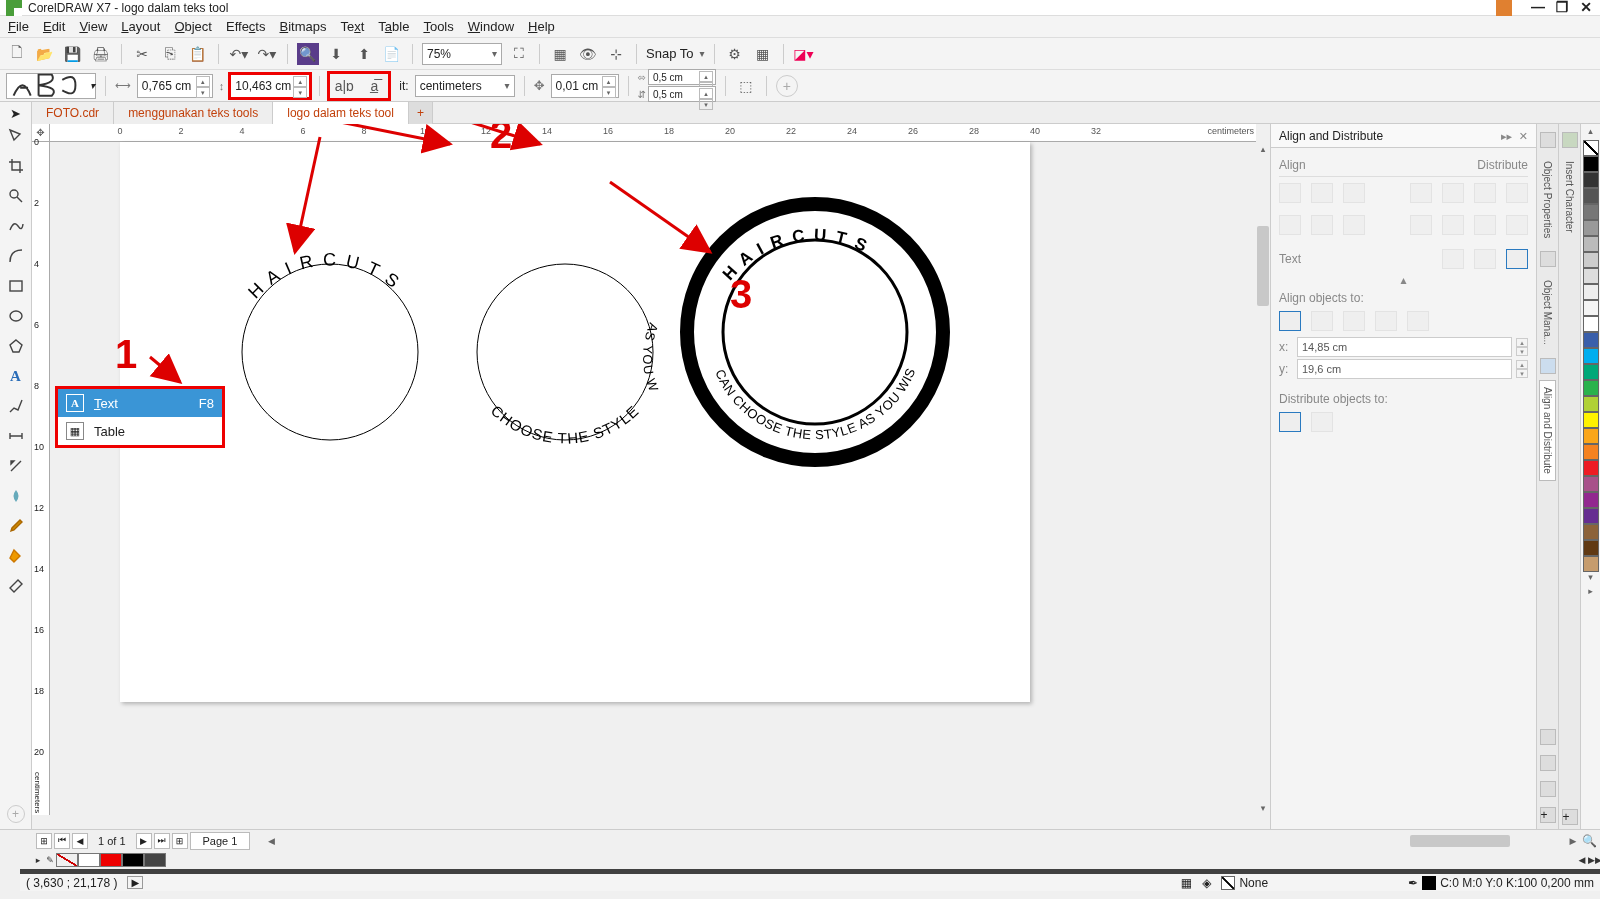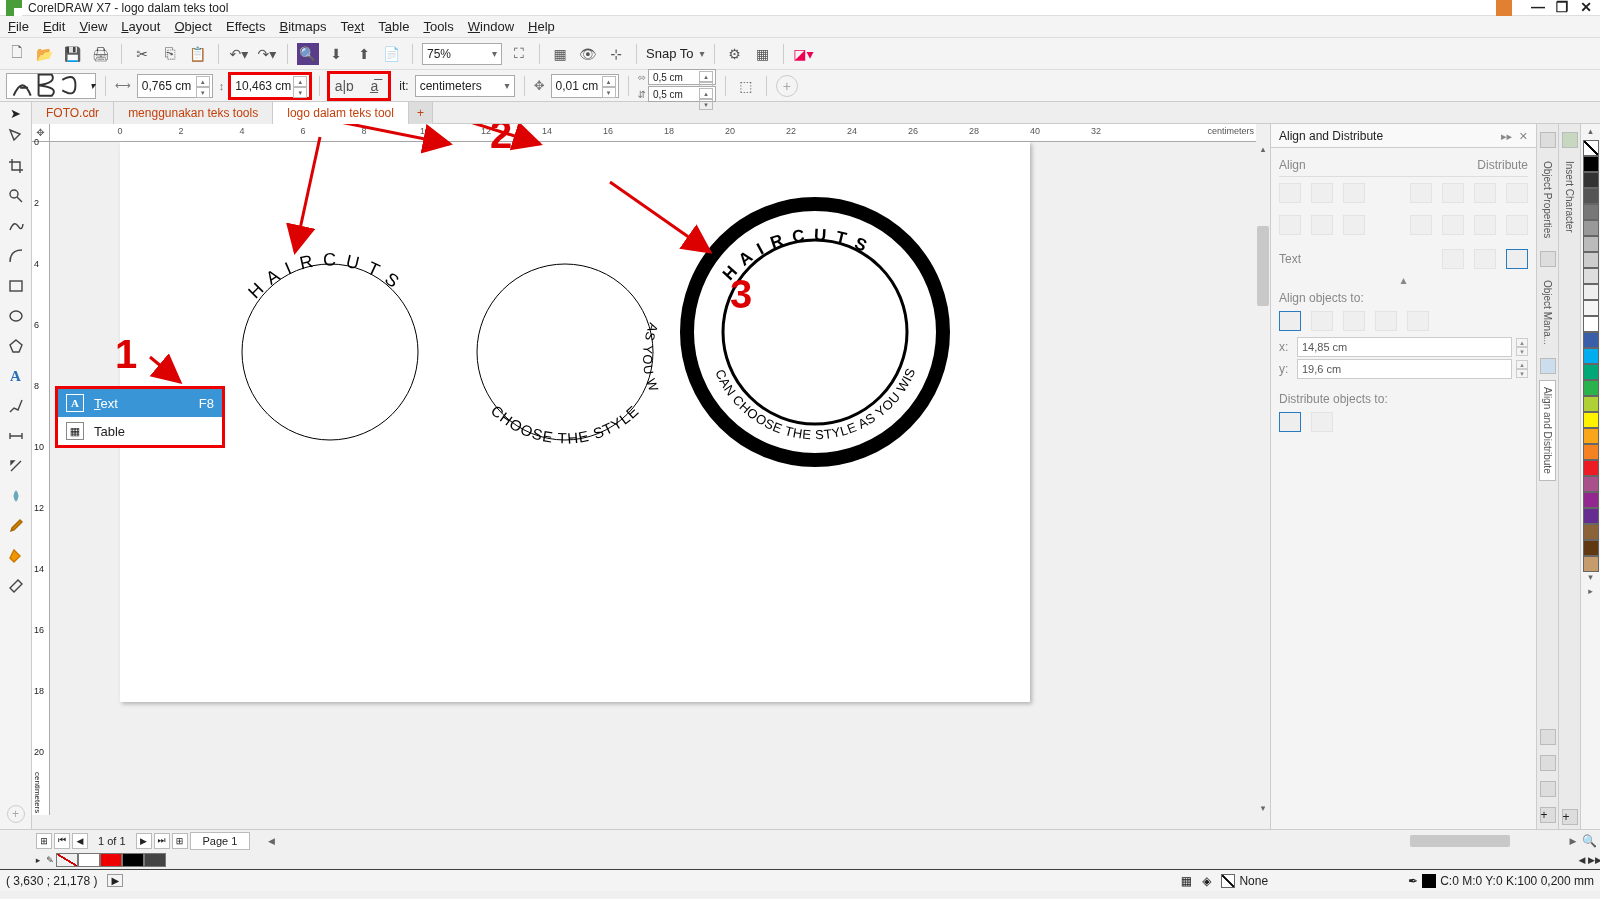--- a/index.html
+++ b/index.html
@@ -51,21 +51,21 @@
 .page-nav{display:flex;align-items:center;gap:2px;padding:0 4px;margin-left:32px;}
 .pn-btn{width:16px;height:16px;border:1px solid #bbb;background:#fff;font-size:9px;display:flex;align-items:center;justify-content:center;cursor:pointer;}
 .page-lbl{padding:0 8px;font-size:11px;}
 .page-tab{padding:2px 12px;background:#fff;border:1px solid #bbb;font-size:11px;}
 .hscroll-track{flex:1;margin:0 6px;height:14px;background:#f0f0f0;position:relative;}
 .hscroll-track .thumb{position:absolute;right:50px;width:100px;top:1px;bottom:1px;background:#c8c8c8;border-radius:2px;}
 .color-pal-row{height:18px;background:#f0f0f0;display:flex;align-items:center;padding-left:32px;}
 .pal-arrow{width:12px;height:14px;font-size:9px;text-align:center;line-height:14px;color:#333;}
 .pal-sw{width:22px;height:14px;border:1px solid #777;margin-right:0;}
 .pal-none{width:22px;height:14px;border:1px solid #777;background:linear-gradient(to top right,transparent 45%,#c00 46%,#c00 54%,transparent 55%);}
-.statusbar{height:22px;background:#f4f4f4;border-top:1px solid #404040;display:flex;align-items:center;padding:0 6px;font-size:12px;gap:10px;}
+.statusbar{height:22px;background:#f4f4f4;border-top:5px solid #404040;display:flex;align-items:center;padding:0 6px;font-size:12px;gap:10px;margin-left:20px;}
 .statusbar .spacer{flex:1;}
 .docker-col { width:310px; background:#f4f4f4; border-left:1px solid #ccc; display:flex; }
 .docker-main{flex:1;display:flex;flex-direction:column;}
 .docker-strip{width:22px;background:#eaeaea;border-left:1px solid #ccc;display:flex;flex-direction:column;align-items:center;padding-top:4px;gap:2px;}
 .strip-tab{writing-mode:vertical-rl;font-size:10px;padding:6px 2px;color:#555;border:1px solid transparent;}
 .strip-tab.active{background:#fff;border:1px solid #bbb;}
 .strip-icon{width:16px;height:16px;margin:4px 0;background:#ddd;border:1px solid #bbb;}
 .docker-title{height:24px;border-bottom:1px solid #ccc;display:flex;align-items:center;padding:0 8px;font-size:12px;background:#f9f9f9;justify-content:space-between;}
 .docker-title .x{font-size:11px;color:#888;}
 .docker-body{padding:6px 8px;font-size:12px;color:#555;}

